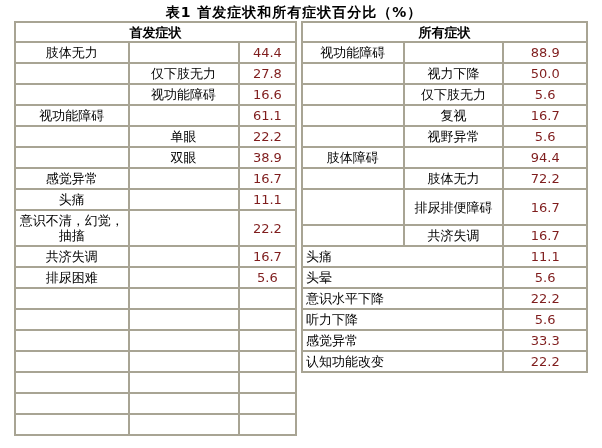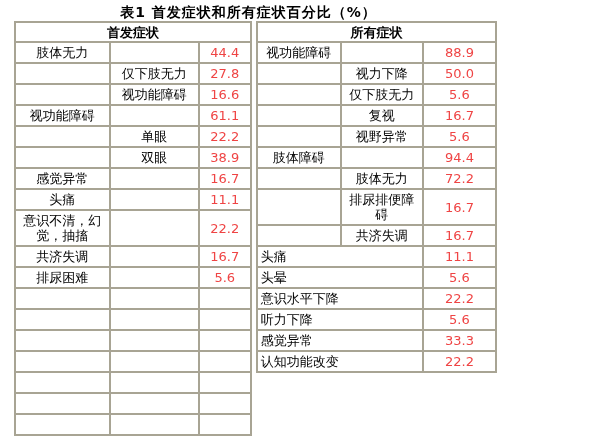--- a/index.html
+++ b/index.html
@@ -1,18 +1,18 @@
 <!DOCTYPE html>
 <html><head>
 <meta charset="utf-8">
 <style>
   html, body { margin:0; padding:0; background:#ffffff; }
   .page {
     position: relative;
-    width: 497px;
+    width: 588px;
     height: 448px;
     background: #ffffff;
     font-family: "DejaVu Sans", "Liberation Sans", sans-serif;
     color: #000000;
     overflow: hidden;
   }
   .title {
     height: 17px;
     padding-top: 4px;
     text-align: center;
@@ -43,21 +43,21 @@
     white-space: normal;
   }
   th {
     font-weight: bold;
     color: #000000;
   }
   tr.hdr { height: 20px; }
   tr.row { height: 21px; }
   tr.row-tall { height: 36px; }
   td.value-cell {
-    color: #ef4444;
+    color: #7f1d1d;
   }
   td.merged-label {
     text-align: left;
     padding-left: 3px;
   }
 </style>
 </head>
 <body>
 
 <div class="page">

